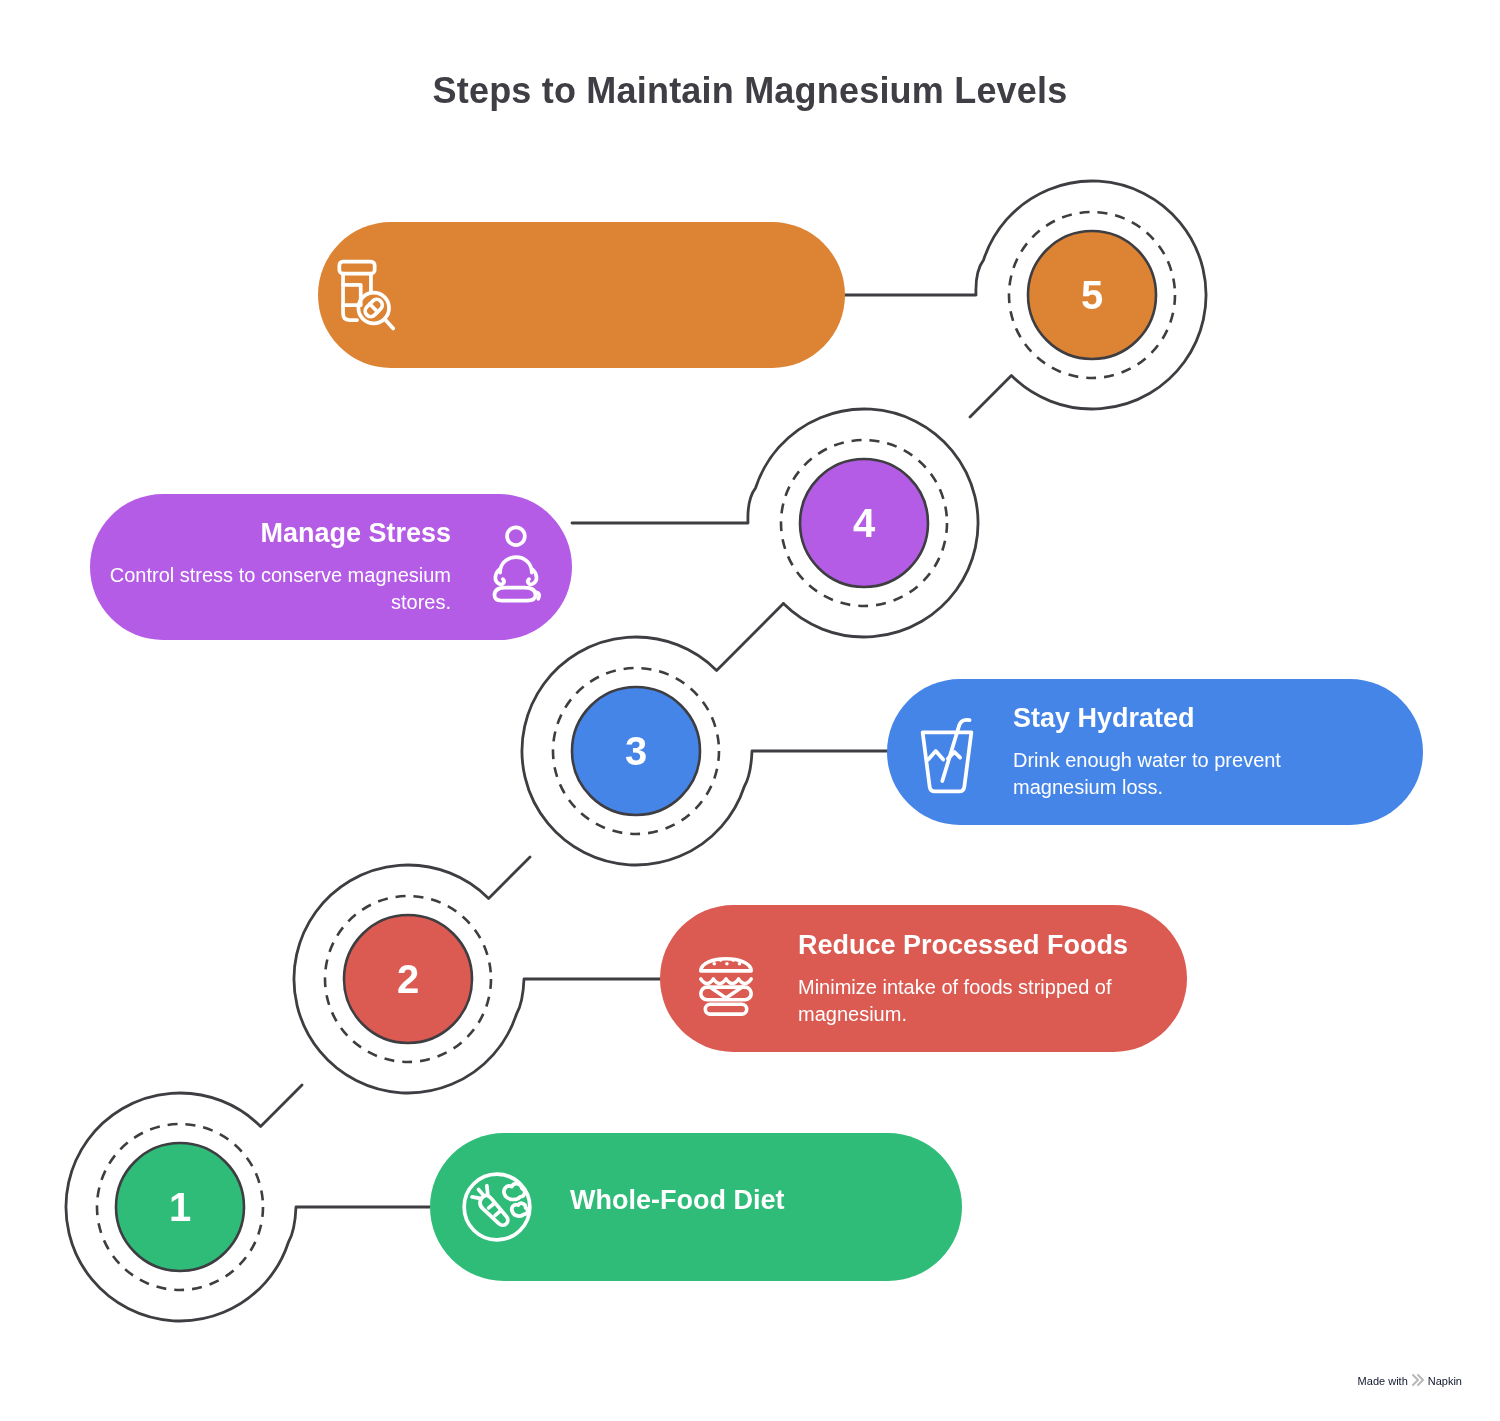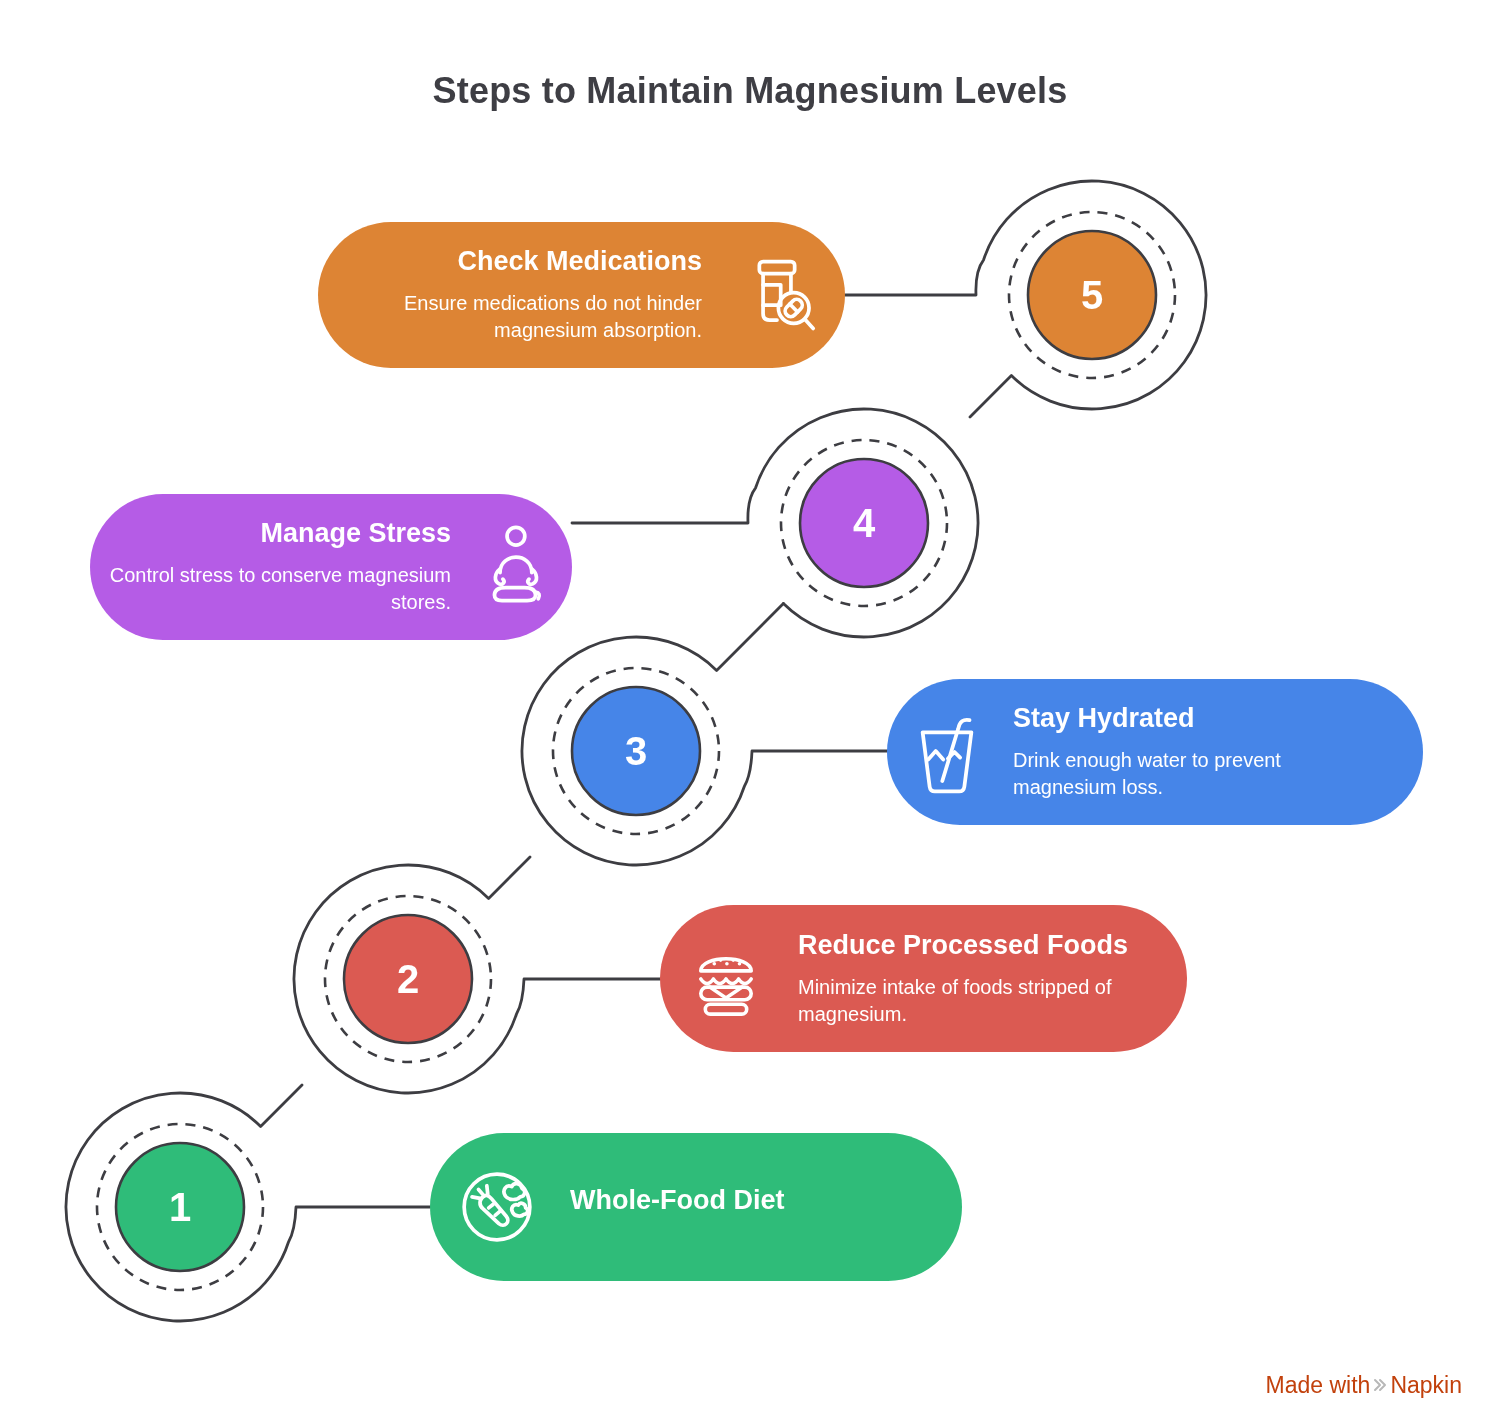--- a/index.html
+++ b/index.html
@@ -35,21 +35,21 @@
   .card3{left:887px;top:679px;width:536px;height:146px;}
   .card4{left:90px;top:450px;width:482px;height:146px;margin-top:44px;}
   .card5{left:318px;top:222px;width:527px;height:146px;}
   .card1 .cdesc{max-width:340px;}
   .card2 .cdesc{max-width:360px;}
   .card3 .cdesc{max-width:320px;}
   .card4 .cdesc{max-width:380px;}
   .card5 .cdesc{max-width:330px;}
   .watermark{
     position:absolute;right:38px;top:1372px;display:flex;align-items:center;gap:2px;
-    color:#c2410c;font-size:23px;
+    color:#0f172a;font-size:11px;
   }
   .icon-stroke{fill:none;stroke:#ffffff;stroke-width:4;stroke-linecap:round;stroke-linejoin:round;}
 </style>
 </head>
 <body>
 
 <div class="canvas">
 
   <div class="page-title">Steps to Maintain Magnesium Levels</div>
 
@@ -163,24 +163,20 @@
           <path d="M14 48 C8 53 7 61 13 64 C17 66 20 62 17 59"></path>
           <path d="M48 48 C54 53 55 61 49 64 C45 66 42 62 45 59"></path>
           <path d="M8 76 Q8 68 20 68 L40 68 Q52 68 52 76 Q52 82 43 82 L16 82 Q8 82 8 76 Z"></path>
           <path d="M52 73 Q58 74 55 80"></path>
         </g>
       </svg>
     </div>
   </div>
 
   <div class="card card5 icon-right" style="background: rgb(221, 132, 52);">
-    <div class="ctext">
-      <div class="ctitle">Check Medications</div>
-      <div class="cdesc">Ensure medications do not hinder magnesium absorption.</div>
-    </div>
     <div class="cicon">
       <svg width="78" height="78" viewBox="0 0 84 84">
         <g class="icon-stroke">
           <rect x="23" y="6" width="38" height="13" rx="4"></rect>
           <path d="M27 19 L27 62 Q27 69 34 69 L42 69"></path>
           <path d="M57 19 L57 38"></path>
           <path d="M27 31 L46 31 M46 31 L46 53 M27 53 L46 53"></path>
           <circle cx="60" cy="56" r="16.5"></circle>
           <path d="M72 68 L81 78"></path>
           <g transform="rotate(-45 60 56)">

